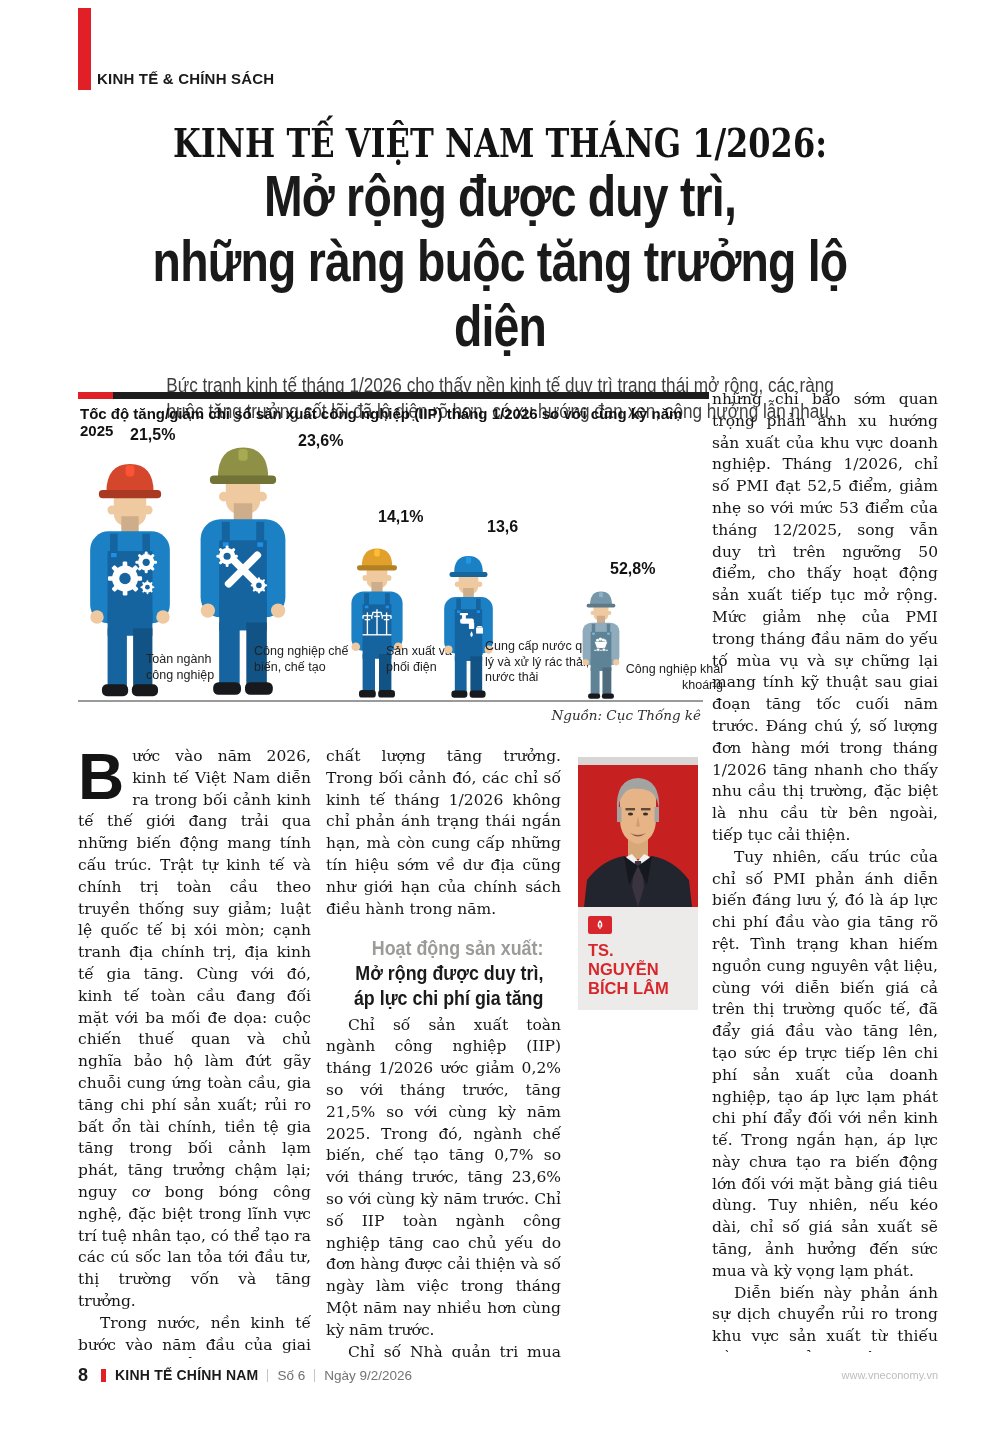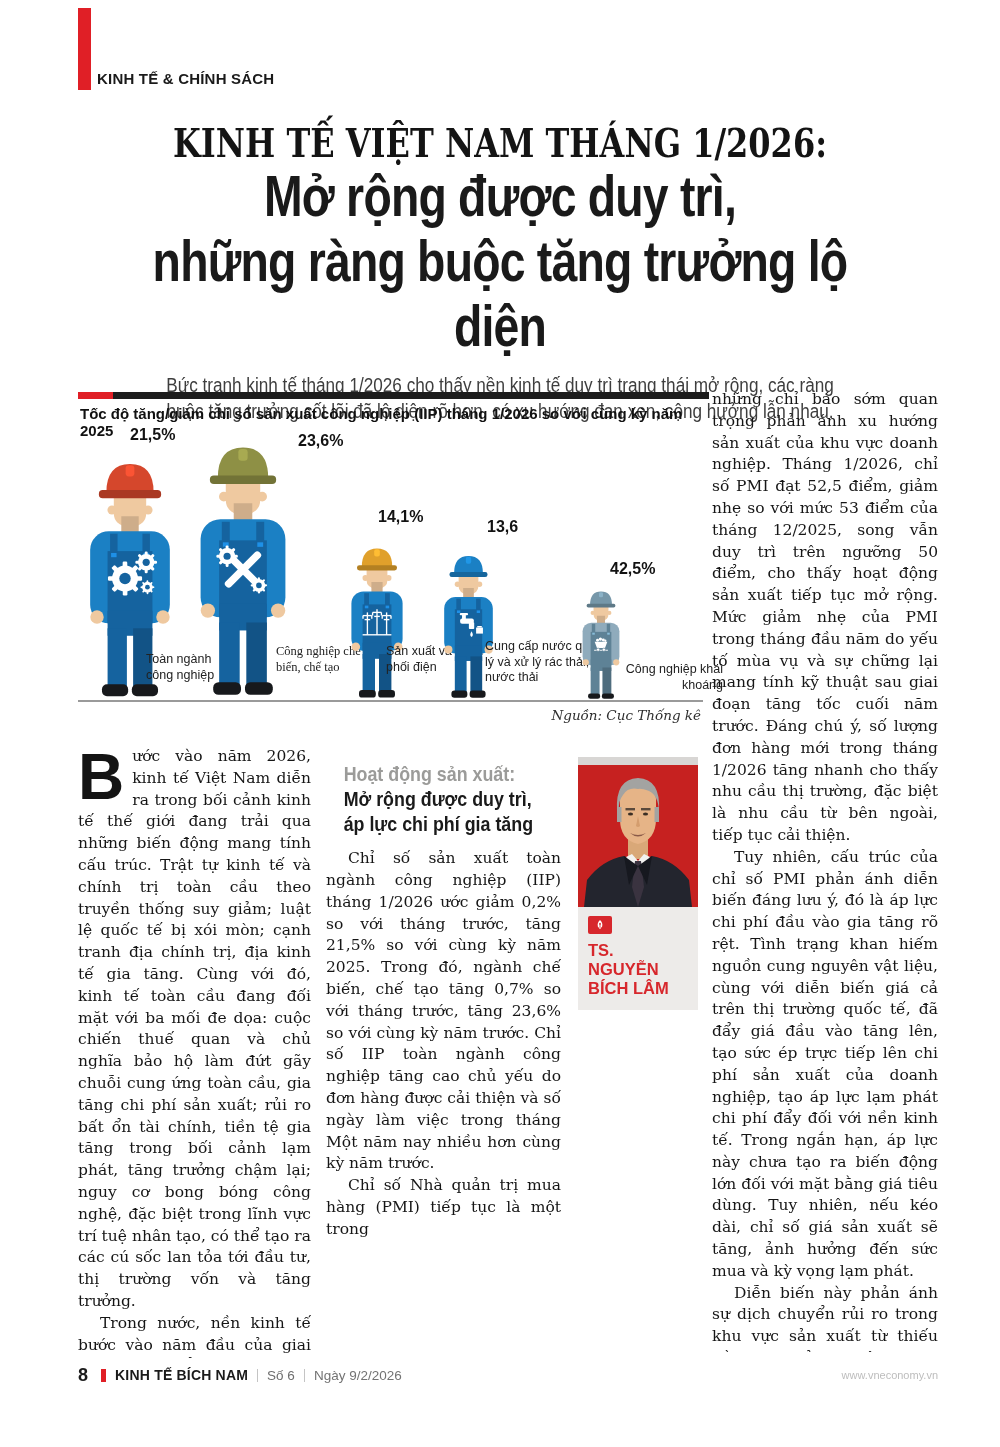--- a/index.html
+++ b/index.html
@@ -38,21 +38,21 @@
   .col{position:absolute;font-family:"DejaVu Serif",serif;font-size:15.5px;line-height:21.8px;
         text-align:justify;color:#161616;overflow:hidden;}
   .col p{margin:0;}
   .col p.indent{text-indent:22px;}
   .col1{left:78px;top:746px;width:233px;height:612px;}
   .col2{left:326px;top:746px;width:235px;height:612px;}
   .col3{left:712px;top:389px;width:226px;height:963px;}
   .dropcap{float:left;font-family:"Liberation Sans",sans-serif;font-weight:700;font-size:64px;
         line-height:54px;padding:4px 8px 0 0;color:#141414;}
 
-  .subhead{text-align:left;margin:16px 0 12px;}
+  .subhead{text-align:right;margin:16px 0 4px;}
   .subhead div{font-family:"Liberation Sans",sans-serif;font-weight:700;font-size:21px;
         line-height:1.18;transform:scaleX(.85);}
   .subhead .subhead-kicker{color:#9b9b99;}
   .subhead .subhead-line{color:#1a1a1a;}
 
   
   .author-box{position:absolute;left:578px;top:757px;width:120px;}
   .portrait{width:120px;height:150px;}
   .portrait svg{display:block;width:100%;height:100%;}
   .author-caption{background:#edebe9;padding:9px 10px 12px;}
@@ -201,21 +201,21 @@
               <rect x="51.1" y="105.8" width="1.7" height="2.8" rx="1" fill="#fff" transform="rotate(180 52 112)"></rect>
               <rect x="51.1" y="105.8" width="1.7" height="2.8" rx="1" fill="#fff" transform="rotate(225 52 112)"></rect>
               <rect x="51.1" y="105.8" width="1.7" height="2.8" rx="1" fill="#fff" transform="rotate(270 52 112)"></rect>
               <rect x="51.1" y="105.8" width="1.7" height="2.8" rx="1" fill="#fff" transform="rotate(315 52 112)"></rect>
               <circle cx="52" cy="112" r="4.8" fill="#fff"></circle>
               <circle cx="52" cy="112" r="2.1" fill="#15639f"></circle>
             </g>
   </svg>
         </div>
         <div class="chart-value" style="left: 188px; top: 40px;">23,6%</div>
-        <div class="chart-cat" style="left: 198px; top: 252px; width: 112px; font-family: Liberation Serif, serif;">Công nghiệp chế biến, chế tạo</div>
+        <div class="chart-cat" style="left: 176px; top: 252px; width: 112px;">Công nghiệp chế biến, chế tạo</div>
         <div class="worker" style="left: 267px; top: 150px; width: 64px; height: 160px;">
           <svg viewBox="0 0 80 200" preserveAspectRatio="xMidYMax meet">
     <circle cx="25.5" cy="45" r="3.6" fill="#efc9a0"></circle>
     <circle cx="54.5" cy="45" r="3.6" fill="#efc9a0"></circle>
     <rect x="27" y="22" width="26" height="36" rx="10" fill="#efc9a0"></rect>
     <rect x="33" y="50" width="14" height="14" fill="rgb(206,173,138)"></rect>
     <path d="M21,31 Q21,8 40,8 Q59,8 59,31 Z" fill="#e0a02b"></path>
     <rect x="36.5" y="9" width="7" height="9" rx="2.5" fill="rgb(255,189,51)"></rect>
     <rect x="15" y="29" width="50" height="6.5" rx="3" fill="rgb(179,128,34)"></rect>
     <rect x="8" y="62" width="64" height="74" rx="15" fill="#1b80c4"></rect>
@@ -317,33 +317,34 @@
               <circle cx="39" cy="90.5" r="2.8" fill="#fff"></circle>
               <circle cx="44" cy="92" r="2.6" fill="#fff"></circle>
               <circle cx="47.5" cy="93.5" r="2" fill="#fff"></circle>
               <path d="M29,95 L51,95 L47,106 L33,106 Z" fill="#fff"></path>
               <line x1="28" y1="110" x2="52" y2="110" stroke="#fff" stroke-width="1.6"></line>
               <circle cx="35" cy="109" r="2.8" fill="#fff" stroke="#5e8296" stroke-width="1"></circle>
               <circle cx="45" cy="109" r="2.8" fill="#fff" stroke="#5e8296" stroke-width="1"></circle>
             </g>
   </svg>
         </div>
-        <div class="chart-value" style="left: 500px; top: 168px;">42,5%</div>
+        <div class="chart-value" style="left: 500px; top: 168px;">52,8%</div>
         <div class="chart-cat" style="left: 543px; top: 270px; width: 102px; text-align: right;">Công nghiệp khai khoáng</div>
       </div>
     <div class="chart-baseline"></div>
     <div class="chart-source">Nguồn: Cục Thống kê</div>
   </div>
 
   <div class="col col1">
     <p><span class="dropcap">B</span><span>ước vào năm 2026, kinh tế Việt Nam diễn ra trong bối cảnh kinh tế thế giới đang trải qua những biến động mang tính cấu trúc. Trật tự kinh tế và chính trị toàn cầu theo truyền thống suy giảm; luật lệ quốc tế bị xói mòn; cạnh tranh địa chính trị, địa kinh tế gia tăng. Cùng với đó, kinh tế toàn cầu đang đối mặt với ba mối đe dọa: cuộc chiến thuế quan và chủ nghĩa bảo hộ làm đứt gãy chuỗi cung ứng toàn cầu, gia tăng chi phí sản xuất; rủi ro bất ổn tài chính, tiền tệ gia tăng trong bối cảnh lạm phát, tăng trưởng chậm lại; nguy cơ bong bóng công nghệ, đặc biệt trong lĩnh vực trí tuệ nhân tạo, có thể tạo ra các cú sốc lan tỏa tới đầu tư, thị trường vốn và tăng trưởng.</span></p>
     <p class="indent">Trong nước, nền kinh tế bước vào năm đầu của giai đoạn phát triển mới, với mục tiêu tăng trưởng trên 10%, củng cố ổn định vĩ mô và nâng cao</p>
   </div>
 
   <div class="col col2">
+    <p>chất lượng tăng trưởng. Trong bối cảnh đó, các chỉ số kinh tế tháng 1/2026 không chỉ phản ánh trạng thái ngắn hạn, mà còn cung cấp những tín hiệu sớm về dư địa cũng như giới hạn của chính sách điều hành trong năm.</p>
     <div class="subhead">
       <div class="subhead-kicker">Hoạt động sản xuất:</div>
       <div class="subhead-line">Mở rộng được duy trì,</div>
       <div class="subhead-line">áp lực chi phí gia tăng</div>
     </div>
     <p class="indent">Chỉ số sản xuất toàn ngành công nghiệp (IIP) tháng 1/2026 ước giảm 0,2% so với tháng trước, tăng 21,5% so với cùng kỳ năm 2025. Trong đó, ngành chế biến, chế tạo tăng 0,7% so với tháng trước, tăng 23,6% so với cùng kỳ năm trước. Chỉ số IIP toàn ngành công nghiệp tăng cao chủ yếu do đơn hàng được cải thiện và số ngày làm việc trong tháng Một năm nay nhiều hơn cùng kỳ năm trước.</p>
     <p class="indent">Chỉ số Nhà quản trị mua hàng (PMI) tiếp tục là một trong</p>
   </div>
 
   <div class="author-box">
@@ -386,21 +387,21 @@
 
   <div class="col col3">
     <p>những chỉ báo sớm quan trọng phản ánh xu hướng sản xuất của khu vực doanh nghiệp. Tháng 1/2026, chỉ số PMI đạt 52,5 điểm, giảm nhẹ so với mức 53 điểm của tháng 12/2025, song vẫn duy trì trên ngưỡng 50 điểm, cho thấy hoạt động sản xuất tiếp tục mở rộng. Mức giảm nhẹ của PMI trong tháng đầu năm do yếu tố mùa vụ và sự chững lại mang tính kỹ thuật sau giai đoạn tăng tốc cuối năm trước. Đáng chú ý, số lượng đơn hàng mới trong tháng 1/2026 tăng nhanh cho thấy nhu cầu thị trường, đặc biệt là nhu cầu từ bên ngoài, tiếp tục cải thiện.</p>
     <p class="indent">Tuy nhiên, cấu trúc của chỉ số PMI phản ánh diễn biến đáng lưu ý, đó là áp lực chi phí đầu vào gia tăng rõ rệt. Tình trạng khan hiếm nguồn cung nguyên vật liệu, cùng với diễn biến giá cả trên thị trường quốc tế, đã đẩy giá đầu vào tăng lên, tạo sức ép trực tiếp lên chi phí sản xuất của doanh nghiệp, tạo áp lực lạm phát chi phí đẩy đối với nền kinh tế. Trong ngắn hạn, áp lực này chưa tạo ra biến động lớn đối với mặt bằng giá tiêu dùng. Tuy nhiên, nếu kéo dài, chỉ số giá sản xuất sẽ tăng, ảnh hưởng đến sức mua và kỳ vọng lạm phát.</p>
     <p class="indent">Diễn biến này phản ánh sự dịch chuyển rủi ro trong khu vực sản xuất từ thiếu cầu sang rủi ro bên cung. Khi cầu phục hồi trong bối cảnh chi phí đầu vào tăng, biên lợi nhuận của doanh nghiệp bị thu hẹp, ảnh hưởng đến quyết định mở rộng sản xuất và đầu tư trong trung hạn.</p>
   </div>
 
   <div class="footer">
     <span class="page-num">8</span>
     <span class="tick"></span>
-    <span class="brand">KINH TẾ BÍCH NAM</span>
+    <span class="brand">KINH TẾ CHÍNH NAM</span>
     <span class="sep"></span>
     <span class="issue">Số 6</span>
     <span class="sep"></span>
     <span class="date">Ngày 9/2/2026</span>
     <span class="spacer"></span>
     <span class="url">www.vneconomy.vn</span>
   </div>
 
 </div>
 

